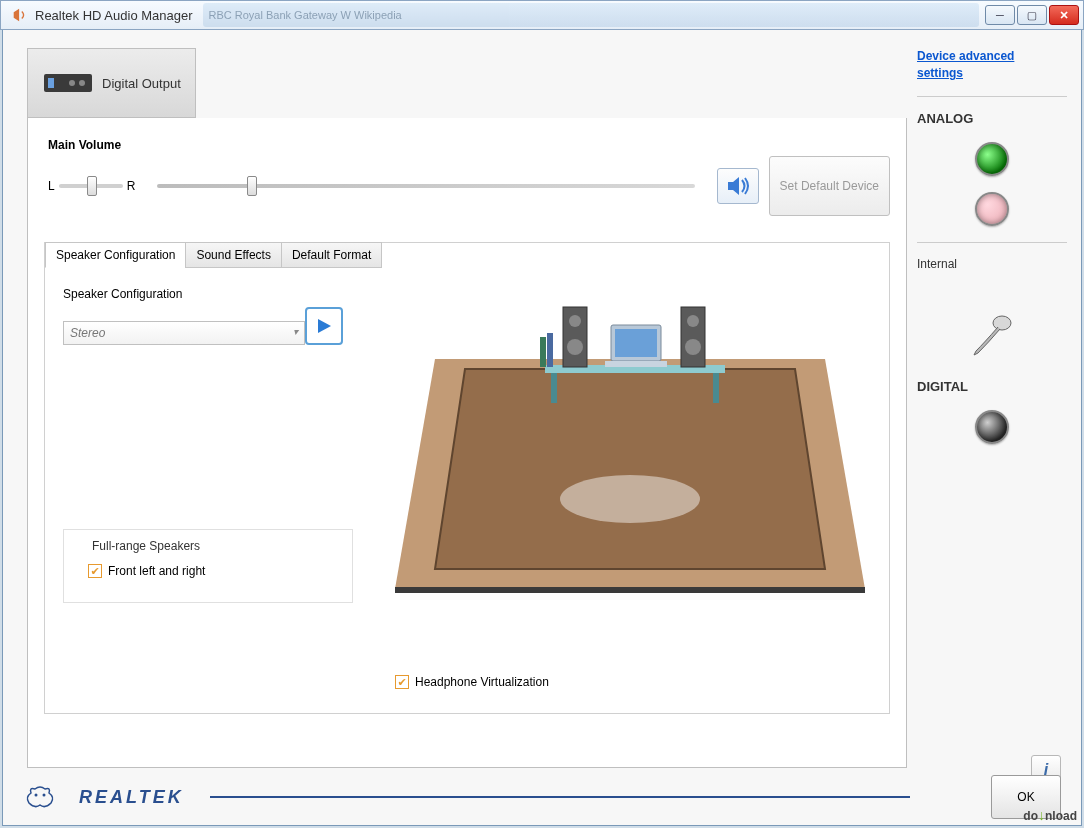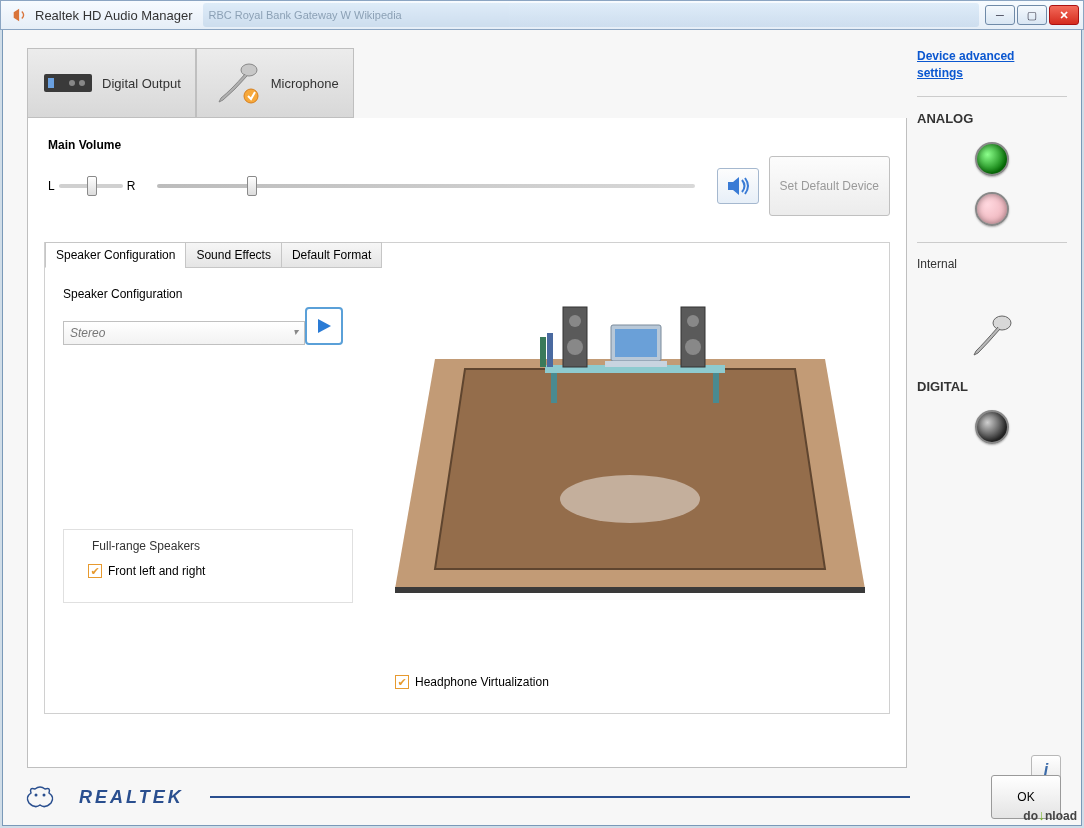--- a/index.html
+++ b/index.html
@@ -93,31 +93,20 @@
         <span class="tab-icon">
           <svg width="52" height="30" viewBox="0 0 52 30">
               <rect x="2" y="6" width="48" height="18" rx="2" fill="#3a3a3a"></rect>
               <rect x="6" y="10" width="6" height="10" fill="#6aa0e0"></rect>
               <circle cx="40" cy="15" r="3" fill="#888"></circle>
               <circle cx="30" cy="15" r="3" fill="#888"></circle>
             </svg>
         </span>
         <span>Digital Output</span>
       </div>
-      <div class="device-tab">
-        <span class="tab-icon">
-          <svg width="52" height="46" viewBox="0 0 52 46">
-              <ellipse cx="38" cy="10" rx="8" ry="6" fill="#c8c8c8" stroke="#888"></ellipse>
-              <path d="M34 14 Q20 30 10 38 L8 42 L12 40 Q24 30 36 16" fill="#b0b0b0" stroke="#888"></path>
-              <circle cx="40" cy="36" r="7" fill="#f7a83a" stroke="#d68020"></circle>
-              <path d="M37 36 L40 39 L44 32" stroke="#fff" stroke-width="2" fill="none"></path>
-            </svg>
-        </span>
-        <span>Microphone</span>
-      </div>
     </div>
 
     <div class="content-box">
       <div class="main-volume-label">Main Volume</div>
       <div class="vol-row">
         <div class="lr-block">
           <span>L</span>
           <div class="lr-slider">
               <div class="thumb"></div>
             </div>

